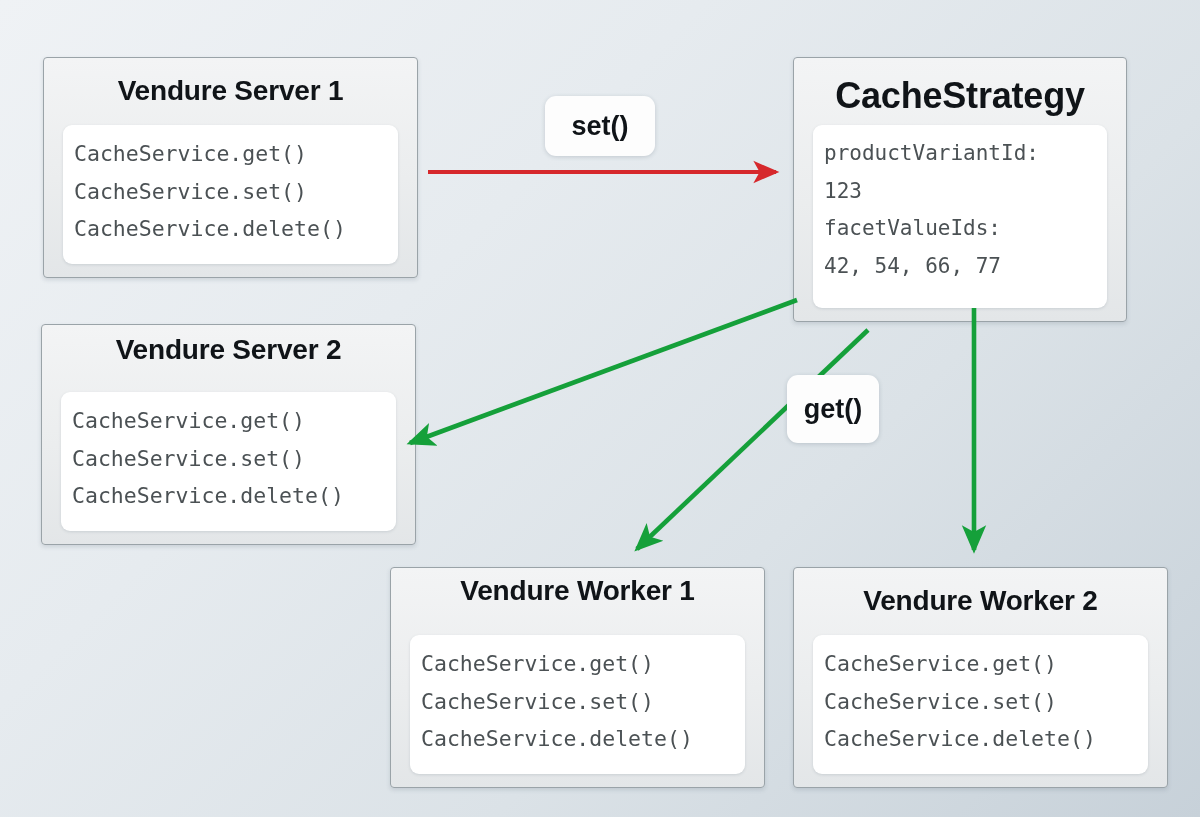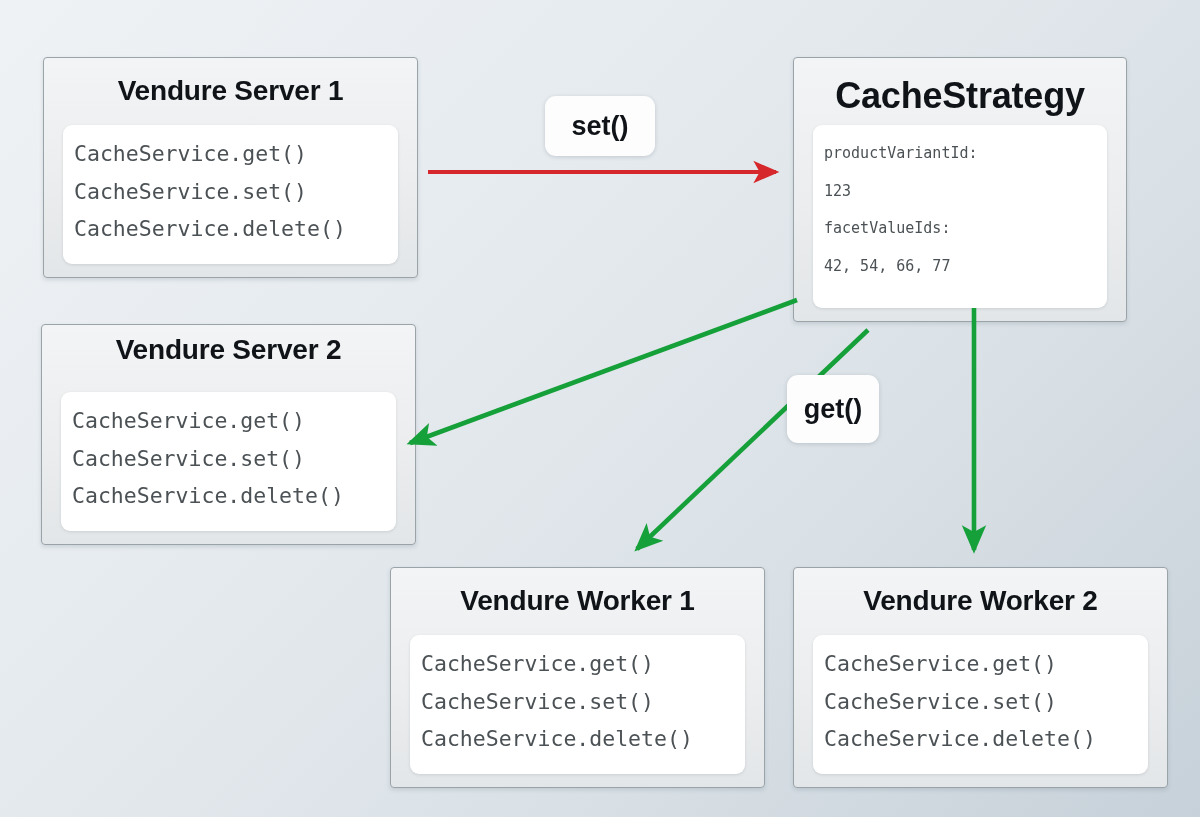--- a/index.html
+++ b/index.html
@@ -59,25 +59,25 @@
   
   #node-server-2 { left: 41px; top: 324px; width: 375px; height: 221px; }
   #node-server-2 .node-title { font-size: 28px; margin-top: 9px; }
   #node-server-2 .code-panel { top: 67px; height: 139px; }
   #node-server-2 .code-line { font-size: 21.5px; line-height: 37.5px; }
 
   
   #node-cache-strategy { left: 793px; top: 57px; width: 334px; height: 265px; }
   #node-cache-strategy .node-title { font-size: 36px; margin-top: 17px; }
   #node-cache-strategy .code-panel { top: 67px; height: 183px; }
-  #node-cache-strategy .code-line { font-size: 15px; line-height: 37.5px; }
+  #node-cache-strategy .code-line { font-size: 21px; line-height: 37.5px; }
 
   
   #node-worker-1 { left: 390px; top: 567px; width: 375px; height: 221px; }
-  #node-worker-1 .node-title { font-size: 28px; margin-top: 17px; }
+  #node-worker-1 .node-title { font-size: 28px; margin-top: 7px; }
   #node-worker-1 .code-panel { top: 67px; height: 139px; }
   #node-worker-1 .code-line { font-size: 21.5px; line-height: 37.5px; }
 
   
   #node-worker-2 { left: 793px; top: 567px; width: 375px; height: 221px; }
   #node-worker-2 .node-title { font-size: 28px; margin-top: 17px; }
   #node-worker-2 .code-panel { top: 67px; height: 139px; }
   #node-worker-2 .code-line { font-size: 21.5px; line-height: 37.5px; }
 
   

